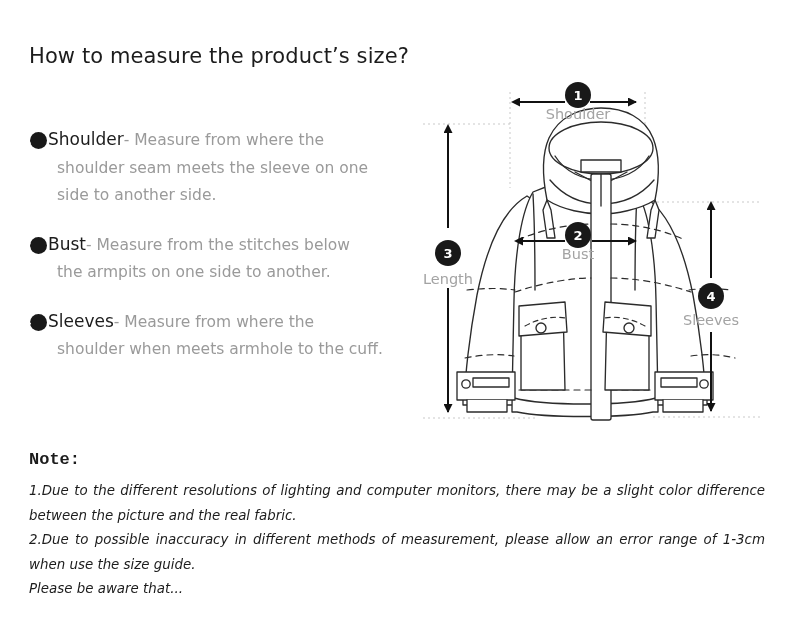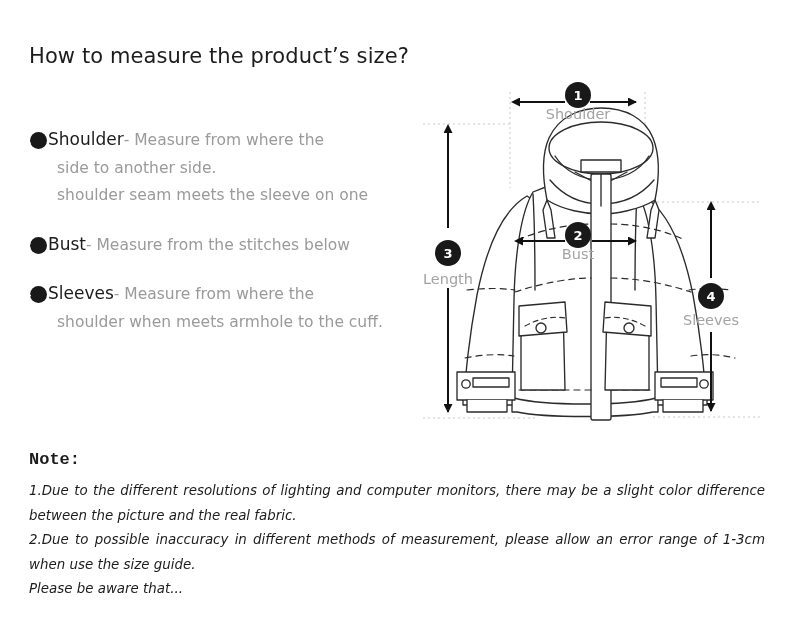--- a/index.html
+++ b/index.html
@@ -141,28 +141,29 @@
 <div class="page">
 
   <div class="title">How to measure the product’s size?</div>
 
   <div class="measure-list">
 
     <div class="measure-item">
       <div class="measure-line first">
         <span class="badge">1</span><span class="term">Shoulder</span><span class="dash">-</span><span class="dash"> Measure from where the</span>
       </div>
+      <div class="measure-line cont">shoulder seam meets the sleeve on one</div>
       <div class="measure-line cont">side to another side.</div>
-      <div class="measure-line cont">shoulder seam meets the sleeve on one</div>
     </div>
 
     <div class="measure-item">
       <div class="measure-line first">
         <span class="badge">2</span><span class="term">Bust</span><span class="dash">-</span><span class="dash"> Measure from the stitches below</span>
       </div>
+      <div class="measure-line cont">the armpits on one side to another.</div>
     </div>
 
     <div class="measure-item">
     </div>
 
     <div class="measure-item">
       <div class="measure-line first">
         <span class="badge">4</span><span class="term">Sleeves</span><span class="dash">-</span><span class="dash"> Measure from where the</span>
       </div>
       <div class="measure-line cont">shoulder when meets armhole to the cuff.</div>

